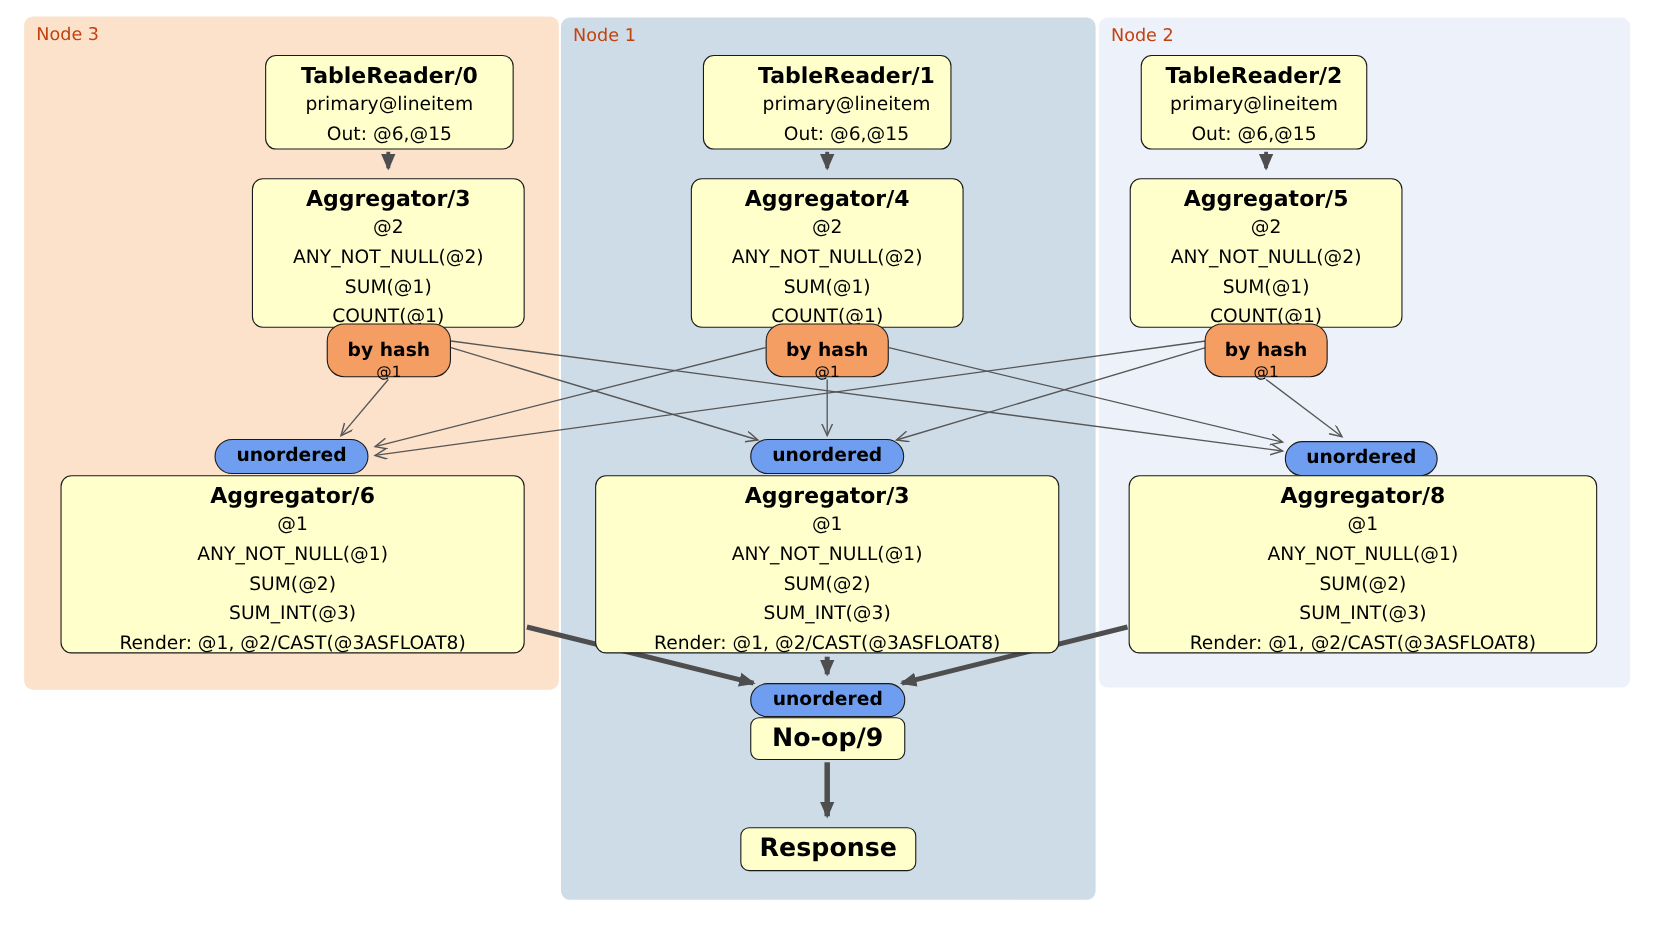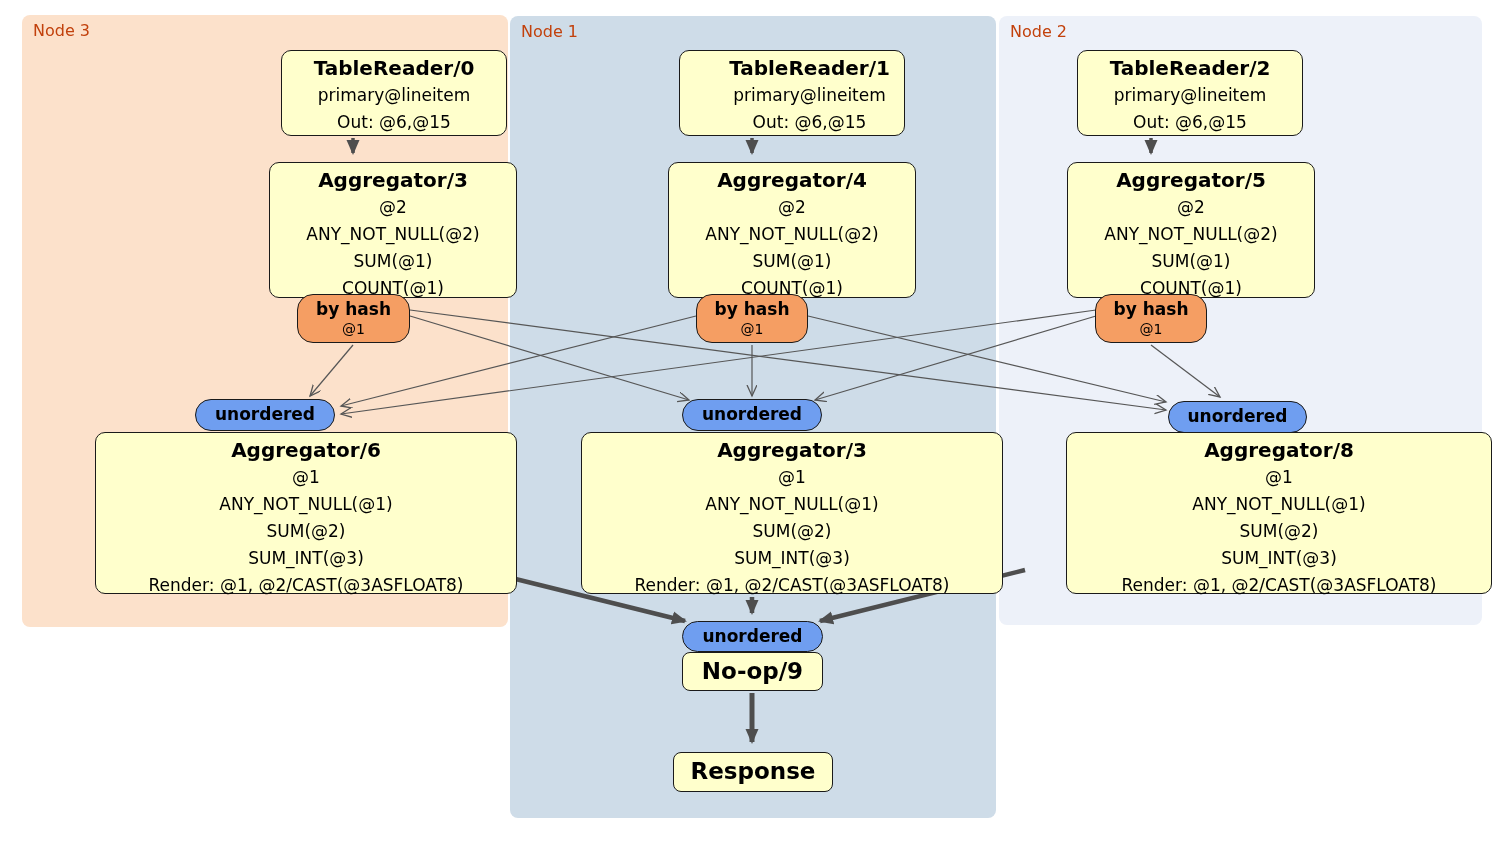--- a/index.html
+++ b/index.html
@@ -5,26 +5,26 @@
   html,body{margin:0;padding:0;background:#ffffff;}
   body{font-family:"DejaVu Sans","Liberation Sans",sans-serif;color:#000;}
   #canvas{position:relative;width:1504px;height:842px;background:#fff;overflow:hidden;}
 
   .panel{position:absolute;border-radius:8px;}
   .panel-label{position:absolute;left:11px;top:6px;font-size:16px;color:#c2410c;}
 
   #edges{position:absolute;left:0;top:0;width:1504px;height:842px;pointer-events:none;}
 
   .pbox{position:absolute;background:#ffffcc;border:1.6px solid #1a1a1a;border-radius:10px;
-        text-align:center;box-sizing:border-box;padding-top:4px;margin-left:40px;}
+        text-align:center;box-sizing:border-box;padding-top:4px;}
   .ptitle{font-weight:bold;font-size:20px;line-height:27px;white-space:nowrap;}
   .pline{font-size:17px;line-height:27px;white-space:nowrap;}
 
   .pill{position:absolute;box-sizing:border-box;text-align:center;border:1.6px solid #1a1a1a;}
-  .byhash{background:#f59e63;border-radius:16px;padding-top:3px;}
+  .byhash{background:#f59e63;border-radius:16px;padding-top:13px;}
   .byhash .rtitle{font-weight:bold;font-size:17px;line-height:23px;}
   .byhash .rdetail{font-size:14px;line-height:17px;}
   .unordered{background:#6f9ef0;border-radius:16px;font-weight:bold;font-size:17px;}
   .unordered .rlabel{line-height:28px;display:block;}
 
   .smallbox{position:absolute;background:#ffffcc;border:1.6px solid #1a1a1a;border-radius:8px;
         text-align:center;box-sizing:border-box;}
   .smallbox .ptitle{font-size:23px;}
 </style>
 </head>
@@ -78,21 +78,21 @@
   <div class="pbox" style="left:241px;top:50px;width:226px;height:86px;">
     <div class="ptitle">TableReader/0</div>
     <div class="pline">primary@lineitem</div>
     <div class="pline">Out: @6,@15</div>
   </div>
   <div class="pbox" style="left:639px;top:50px;width:226px;height:86px;padding-left:35px;">
     <div class="ptitle">TableReader/1</div>
     <div class="pline">primary@lineitem</div>
     <div class="pline">Out: @6,@15</div>
   </div>
-  <div class="pbox" style="left:1037px;top:50px;width:226px;height:86px;">
+  <div class="pbox" style="left:1037px;top:50px;width:206px;height:86px;">
     <div class="ptitle">TableReader/2</div>
     <div class="pline">primary@lineitem</div>
     <div class="pline">Out: @6,@15</div>
   </div>
 
   <div class="pbox" style="left:229px;top:162px;width:248px;height:136px;">
     <div class="ptitle">Aggregator/3</div>
     <div class="pline">@2</div>
     <div class="pline">ANY_NOT_NULL(@2)</div>
     <div class="pline">SUM(@1)</div>

